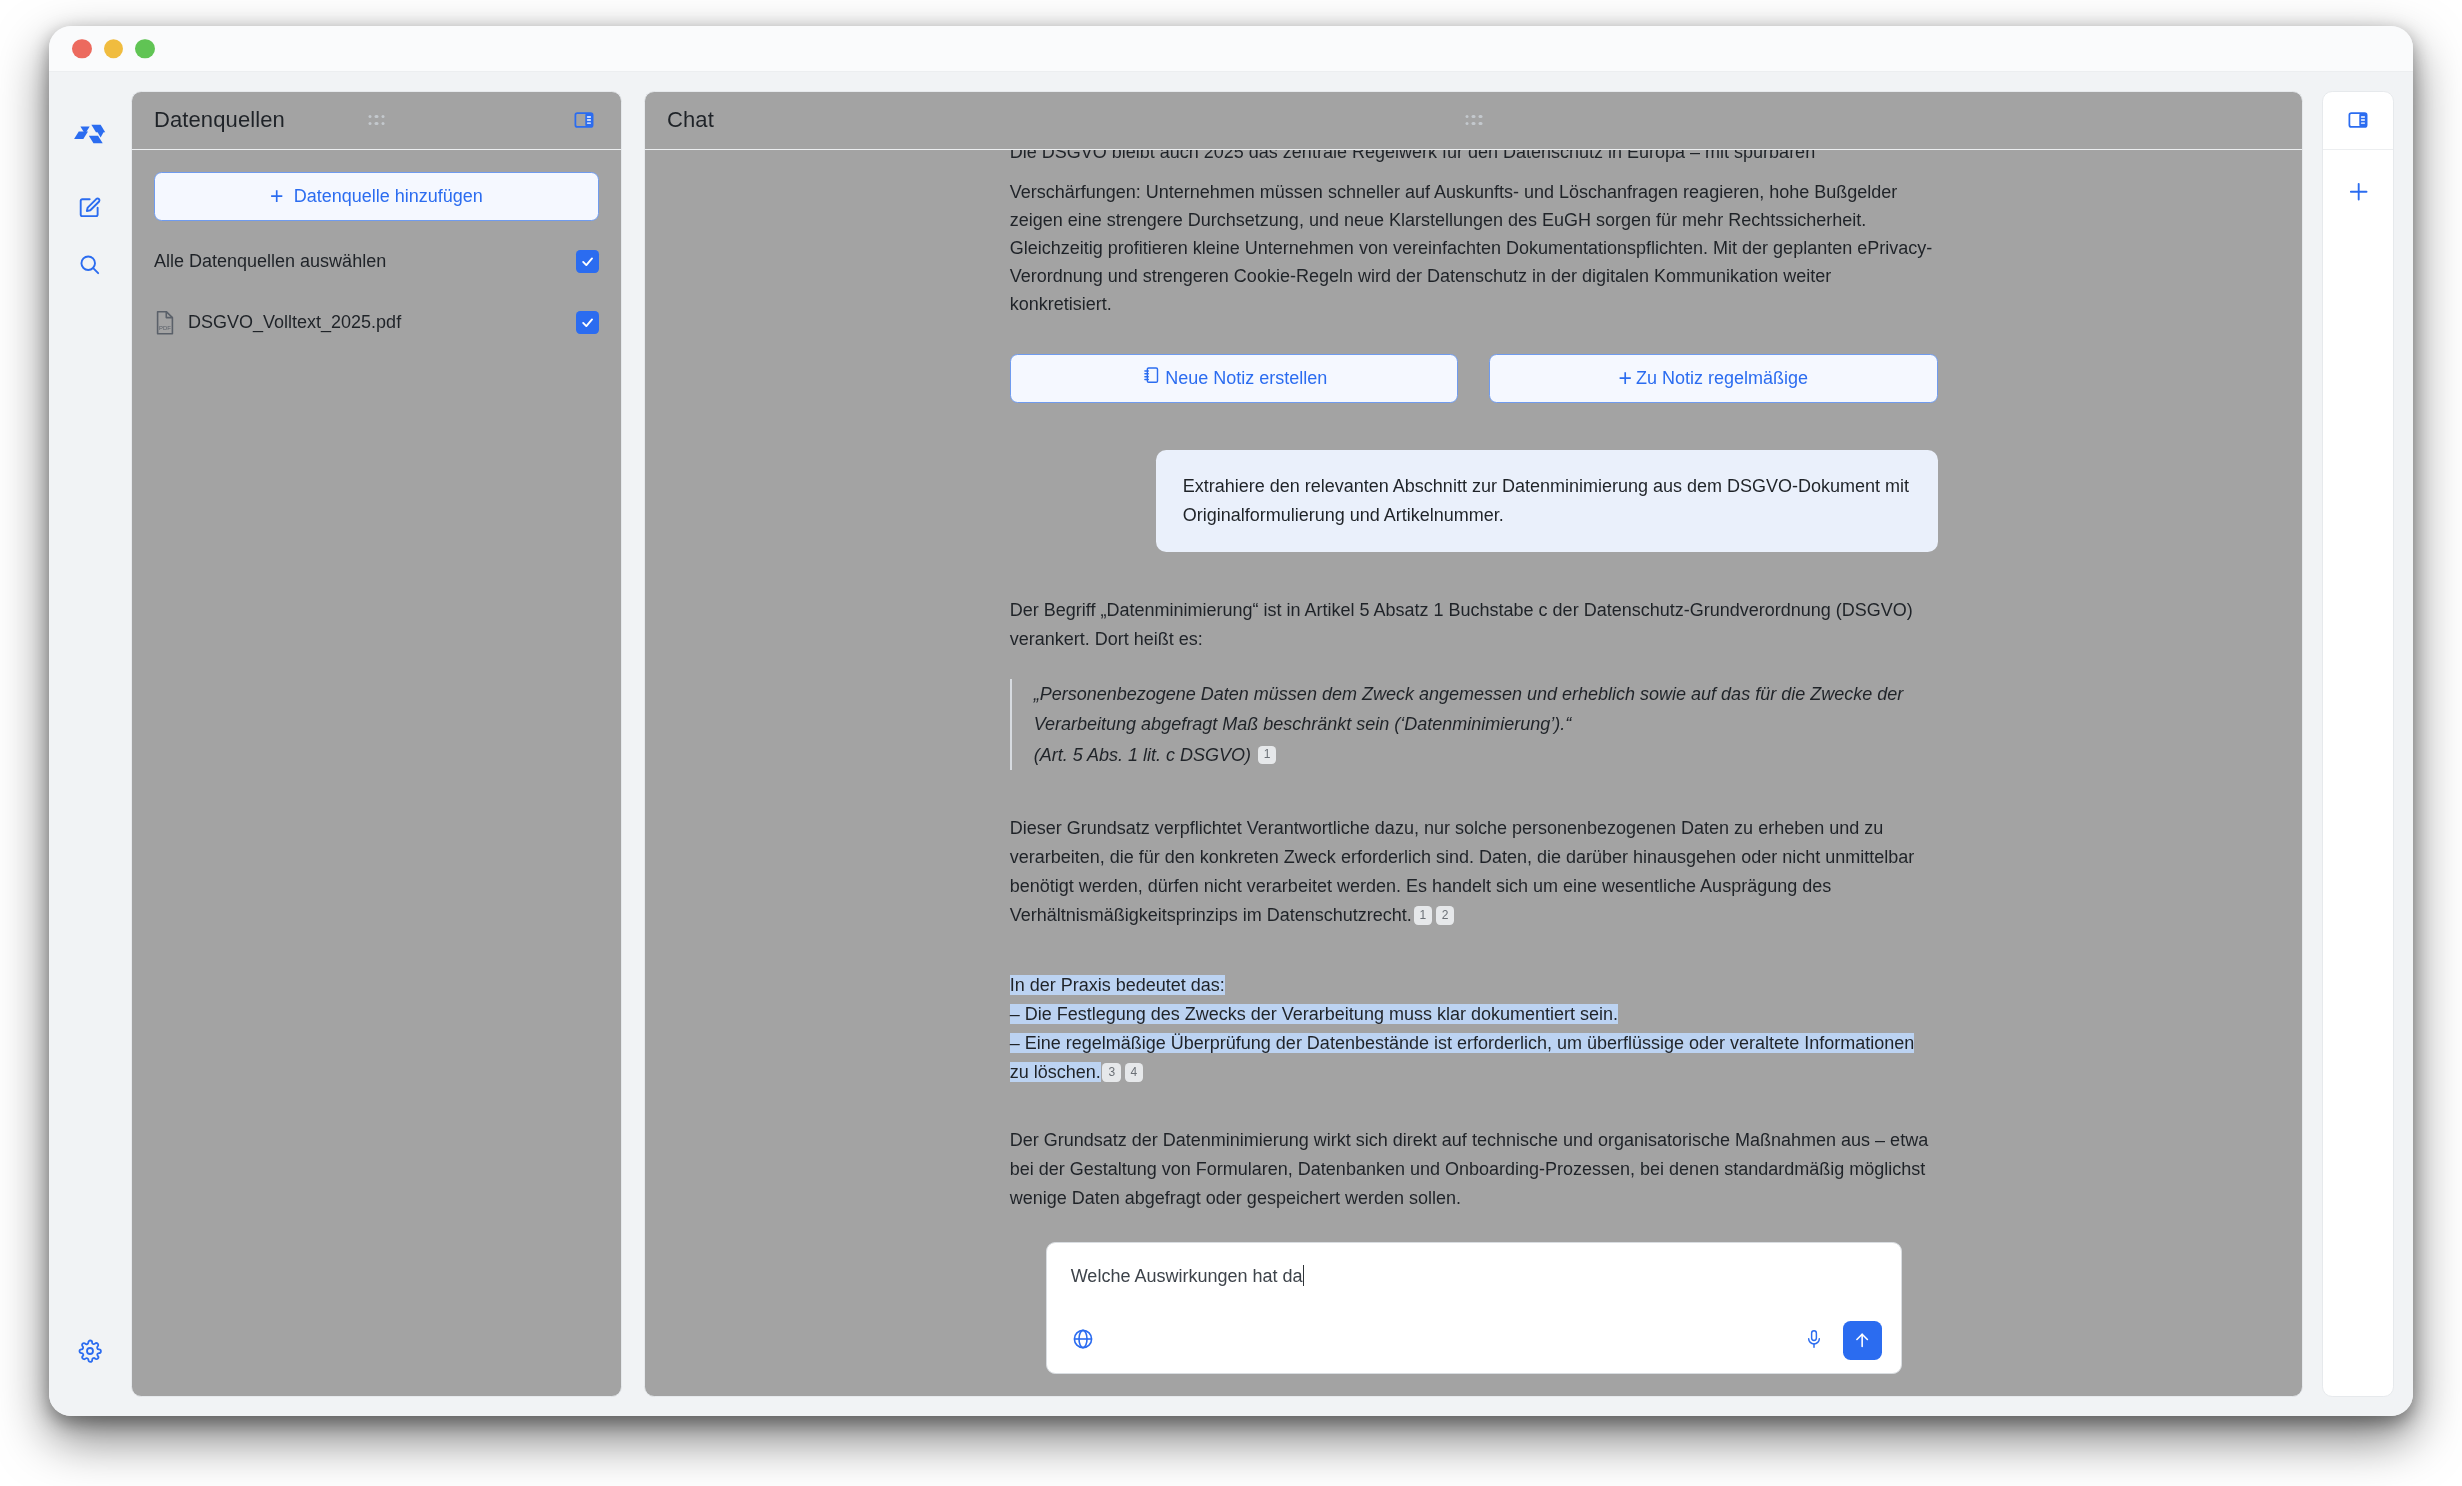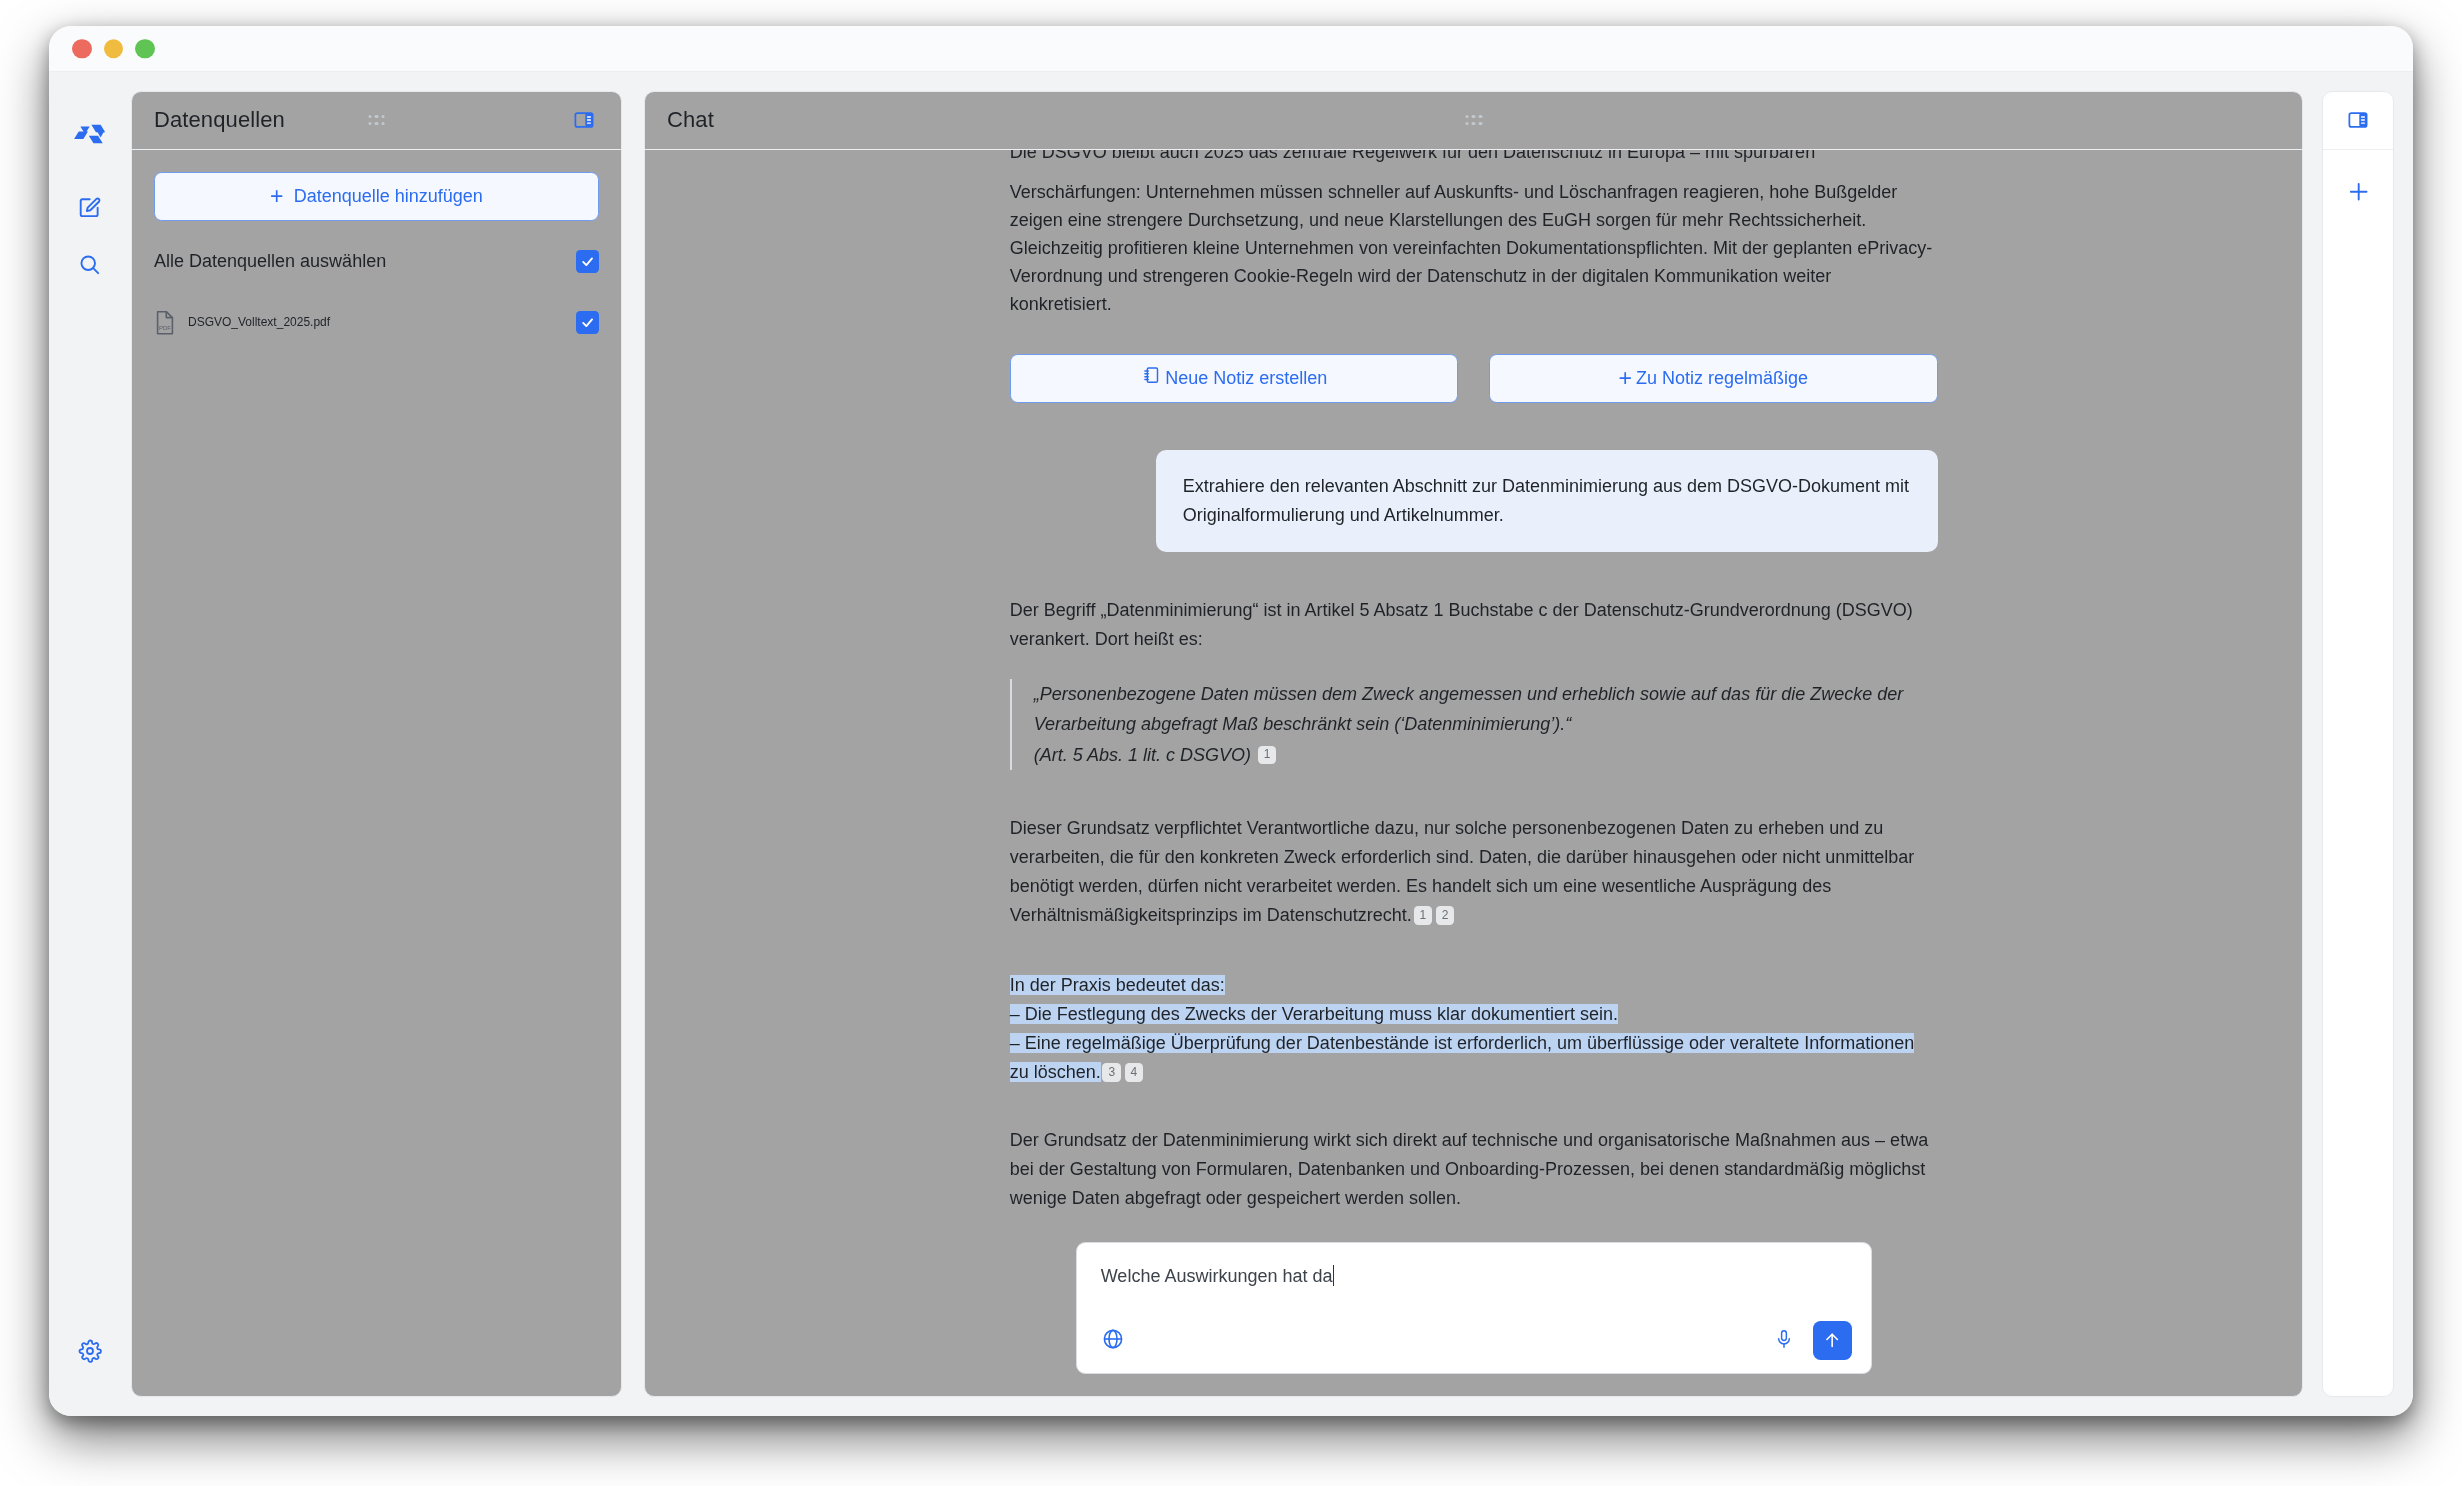--- a/index.html
+++ b/index.html
@@ -141,21 +141,21 @@
   .add-source .plus { font-size: 23px; line-height: 1; font-weight: 400; }
 
   .src-row {
     display: flex;
     align-items: center;
     margin-top: 25.4px;
     height: 30.5px;
   }
   .src-row.file { margin-top: 30.5px; }
   .src-label { font-size: 18px; color: #1f2328; text-align: right; }
-  .src-file-label { font-size: 12px; color: #1f2328; margin-left: 12px; }
+  .src-file-label { font-size: 18px; color: #1f2328; margin-left: 12px; }
   .src-row .spacer { flex: 1 1 auto; }
   .checkbox {
     width: 23px; height: 23px;
     border-radius: 4.2px;
     background: #2b6cf0;
     display: flex; align-items: center; justify-content: center;
     cursor: pointer;
   }
   .pdf-ico { width: 22px; height: 25.4px; flex: 0 0 22px; }
 
@@ -237,21 +237,21 @@
 
   .sel-block { margin-top: 41px; font-size: 18px; line-height: 29px; color: #1f2328; }
   .sel-block span.hl { background: #bcd3f2; }
   .sel-line { display: block; }
 
   .last-para { margin-top: 39px; font-size: 18px; line-height: 29px; color: #1f2328; }
 
   
   .composer-wrap { padding: 0 85px 22px 85px; }
   .composer {
-    width: 796px;
+    width: 856px;
     margin: 0 auto;
     height: 132px;
     border: 0.8px solid #d9dde1;
     border-radius: 9.3px;
     background: #ffffff;
     position: relative;
     padding: 22px 24px 0 24px;
   }
   .composer-text {
     font-size: 18px;

